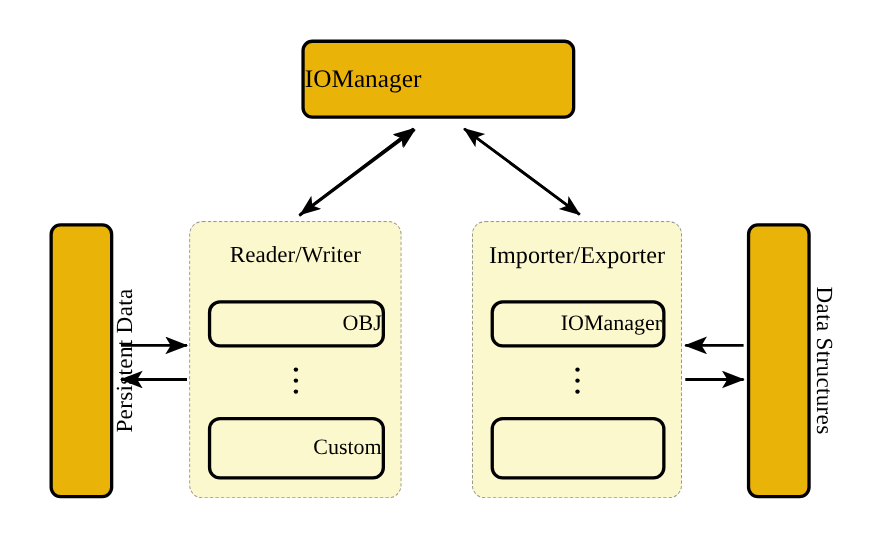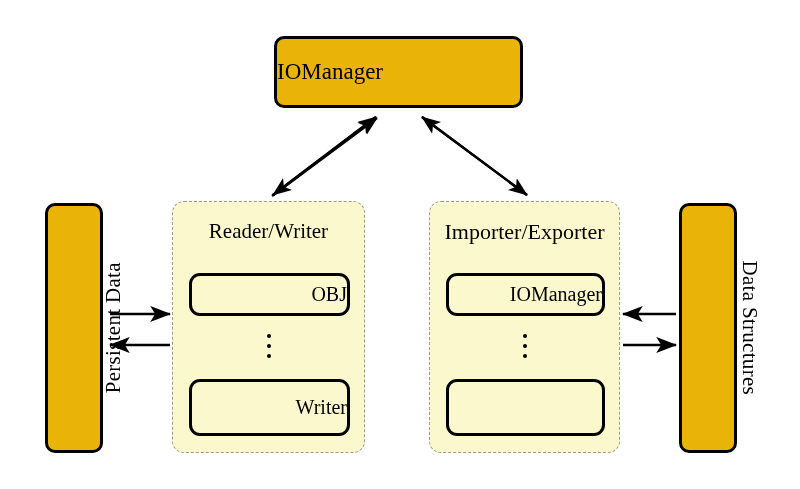--- a/index.html
+++ b/index.html
@@ -211,21 +211,21 @@
     </div>
 
     <div class="vdots">
       <span></span>
       <span></span>
       <span></span>
     </div>
 
     <div class="inner-node inner-bottom">
       <div>
-        <div>Writer</div>
+        <div>Custom</div>
       </div>
     </div>
   </div>
 
   <div class="panel" id="panel-importer-exporter">
     <div class="panel-title">Importer/Exporter</div>
 
     <div class="inner-node inner-top">
       <span>IOManager</span>
     </div>

